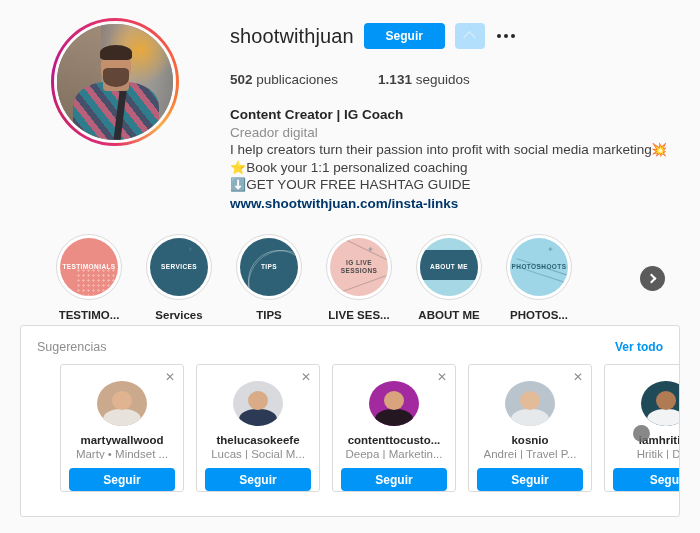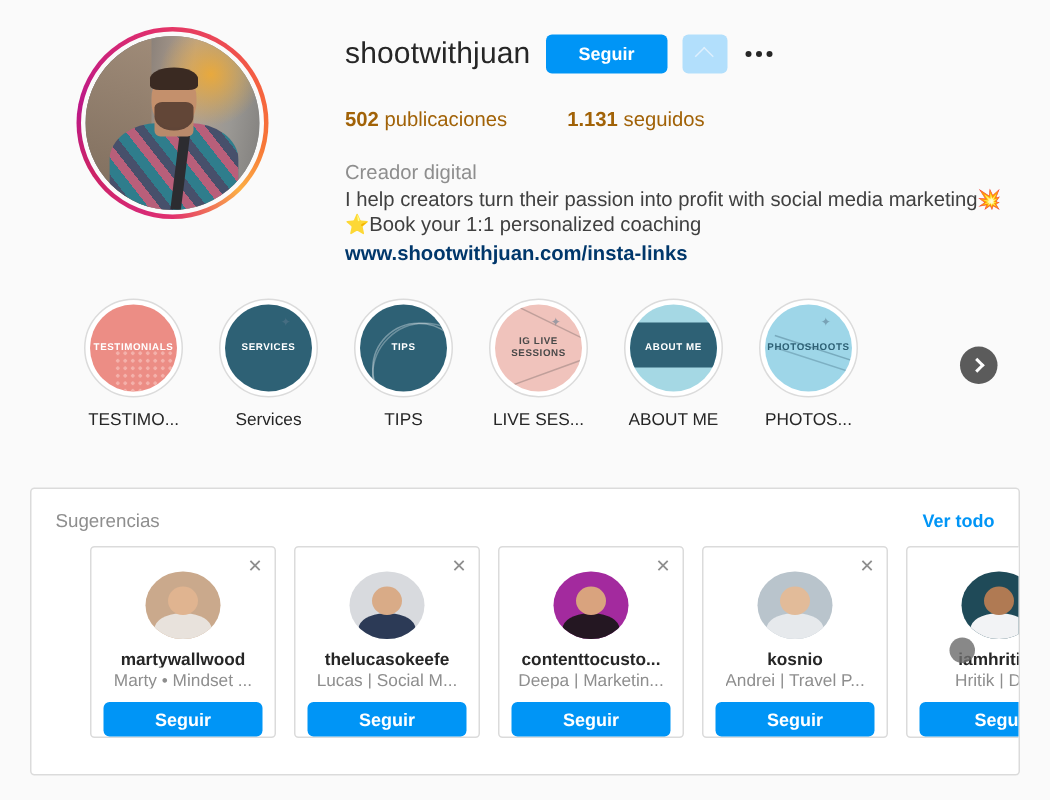--- a/index.html
+++ b/index.html
@@ -146,21 +146,21 @@
     background: none; border: none; cursor: pointer;
     display: flex; gap: 3px; align-items: center;
     padding: 0 4px; height: 26px; margin-left: -2px;
   }
   .btn-more i { width: 4px; height: 4px; border-radius: 50%; background: #262626; display:block; }
 
   .stats-row {
     display: flex;
     margin-top: 20px;
     font-size: 13.5px;
-    color: #a16207;
+    color: #404040;
   }
   .stats-row .stat { margin-right: 40px; white-space: nowrap; }
   .stats-row .stat b { font-weight: bold; }
 
   .bio { margin-top: 19px; font-size: 13.5px; line-height: 17.5px; }
   .bio .b-title { font-weight: bold; }
   .bio .b-cat { color: #8e8e8e; }
   .bio .b-line { color: #404040; }
   .bio .b-link {
     color: #00376b;
@@ -208,21 +208,21 @@
     z-index: 3;
     font-size: 6.5px;
     font-weight: bold;
     letter-spacing: .4px;
     text-align: center;
     line-height: 8px;
   }
   .hl-label {
     margin-top: 9px;
     font-size: 11.5px;
-    font-weight: normal;
+    font-weight: bold;
     color: #262626;
     max-width: 84px;
     white-space: nowrap;
     overflow: hidden;
   }
 
   .deco { position: absolute; z-index: 1; }
   .d-dots {
     right: -4px; bottom: -6px; width: 46px; height: 34px;
     background-image: radial-gradient(#f5b8b2 1px, transparent 1.2px);
@@ -441,26 +441,30 @@
         <b>502</b>
         <span>publicaciones</span>
       </div>
       <div class="stat">
         <b>1.131</b>
         <span>seguidos</span>
       </div>
     </div>
 
     <div class="bio">
+      <div class="b-title">Content Creator | IG Coach</div>
       <div class="b-cat">Creador digital</div>
       <div class="b-line">
         <span>I help creators turn their passion into profit with social media marketing</span><span class="emo">💥</span>
       </div>
       <div class="b-line">
         <span class="emo">⭐</span><span>Book your 1:1 personalized coaching</span>
+      </div>
+      <div class="b-line">
+        <span class="emo">⬇️</span><span>GET YOUR FREE HASHTAG GUIDE</span>
       </div>
       <a class="b-link">www.shootwithjuan.com/insta-links</a>
     </div>
 
   </div>
 </div>
 
 <div class="highlights" id="highlights-row">
   <div class="hl-item">
       <div class="hl-ring">

